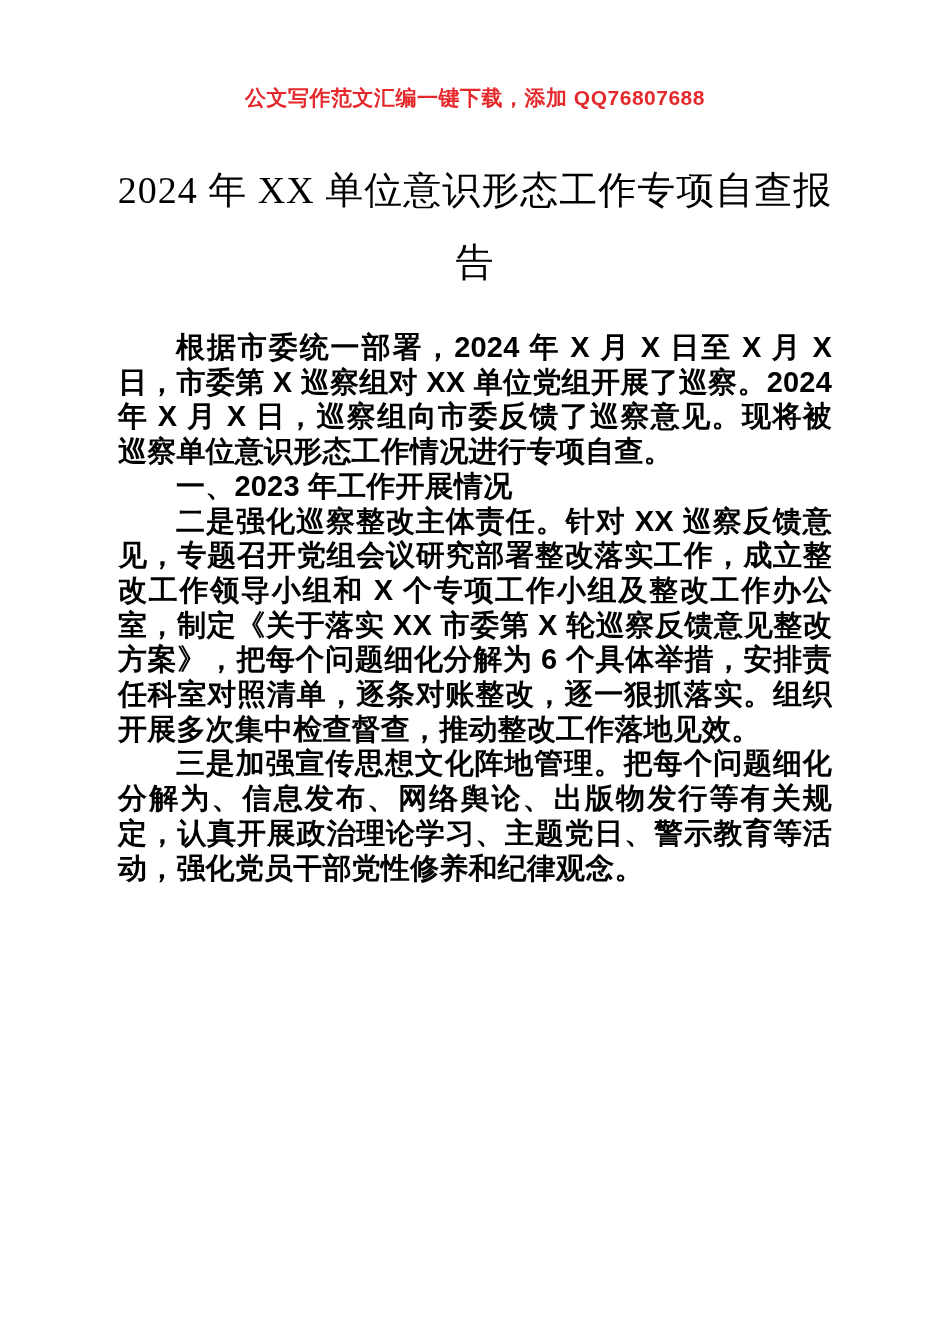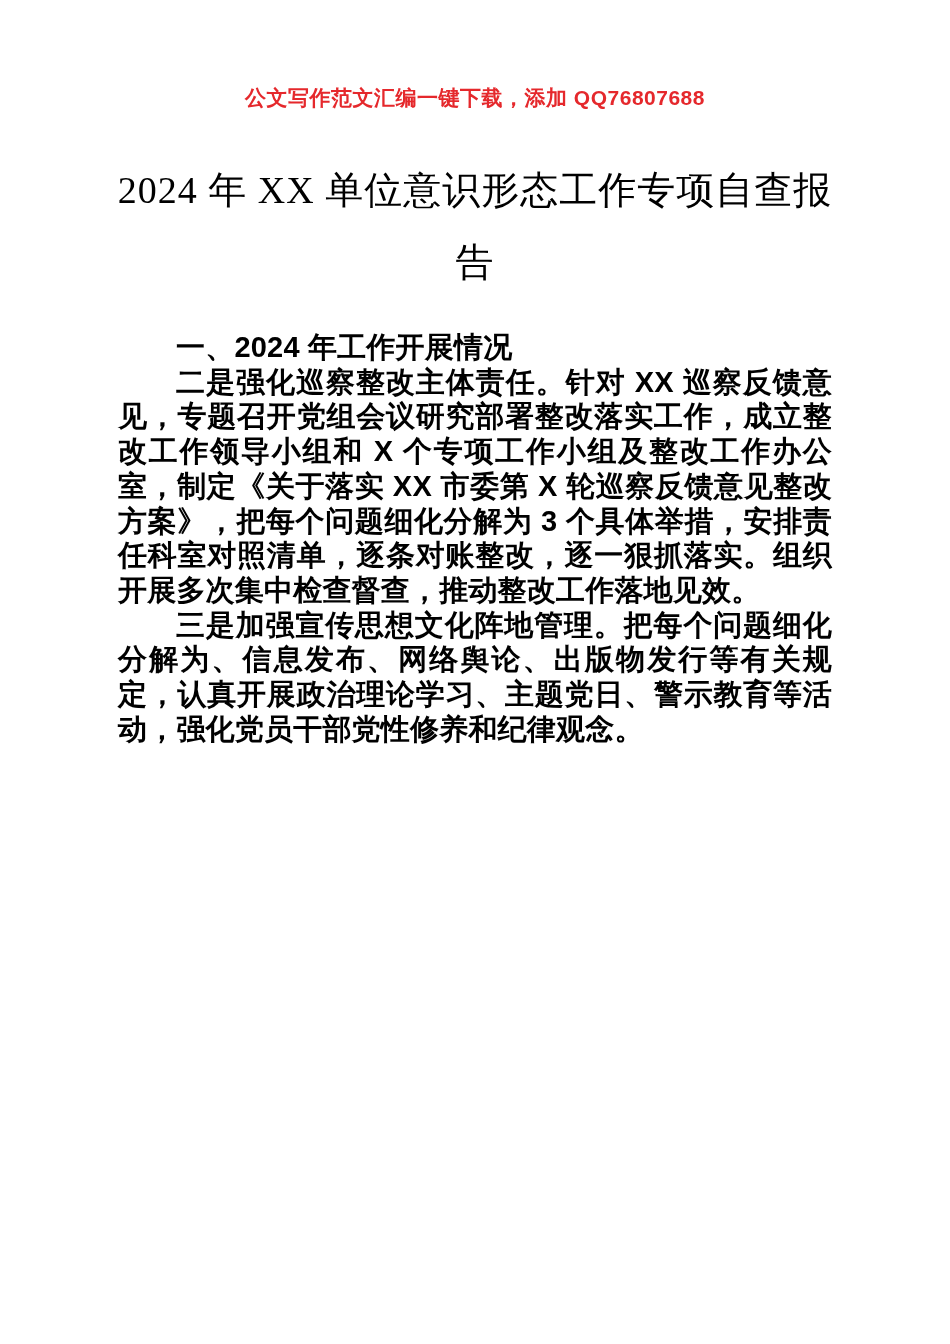--- a/index.html
+++ b/index.html
@@ -57,18 +57,19 @@
 <div class="page">
 
   <div class="promo" style="color: rgb(229, 40, 44);">公文写作范文汇编一键下载，添加 QQ76807688</div>
 
   <div class="doc-title">
     <span class="title-line">2024 年 XX 单位意识形态工作专项自查报</span>
     <span class="title-line">告</span>
   </div>
 
   <div class="content">
-    <p>一、2024 年工作开展情况</p>
-    <p>二是强化巡察整改主体责任。针对 XX 巡察反馈意见，专题召开党组会议研究部署整改落实工作，成立整改工作领导小组和 X 个专项工作小组及整改工作办公室，制定《关于落实 XX 市委第 X 轮巡察反馈意见整改方案》，把每个问题细化分解为 3 个具体举措，安排责任科室对照清单，逐条对账整改，逐一狠抓落实。组织开展多次集中检查督查，推动整改工作落地见效。</p>
+    <p>根据市委统一部署，2024 年 X 月 X 日至 X 月 X 日，市委第 X 巡察组对 XX 单位党组开展了巡察。2024 年 X 月 X 日，巡察组向市委反馈了巡察意见。现将被巡察单位意识形态工作情况进行专项自查。</p>
+    <p>一、2023 年工作开展情况</p>
+    <p>二是强化巡察整改主体责任。针对 XX 巡察反馈意见，专题召开党组会议研究部署整改落实工作，成立整改工作领导小组和 X 个专项工作小组及整改工作办公室，制定《关于落实 XX 市委第 X 轮巡察反馈意见整改方案》，把每个问题细化分解为 6 个具体举措，安排责任科室对照清单，逐条对账整改，逐一狠抓落实。组织开展多次集中检查督查，推动整改工作落地见效。</p>
     <p>三是加强宣传思想文化阵地管理。把每个问题细化分解为、信息发布、网络舆论、出版物发行等有关规定，认真开展政治理论学习、主题党日、警示教育等活动，强化党员干部党性修养和纪律观念。</p>
   </div>
 
 </div>
 
 </body></html>

